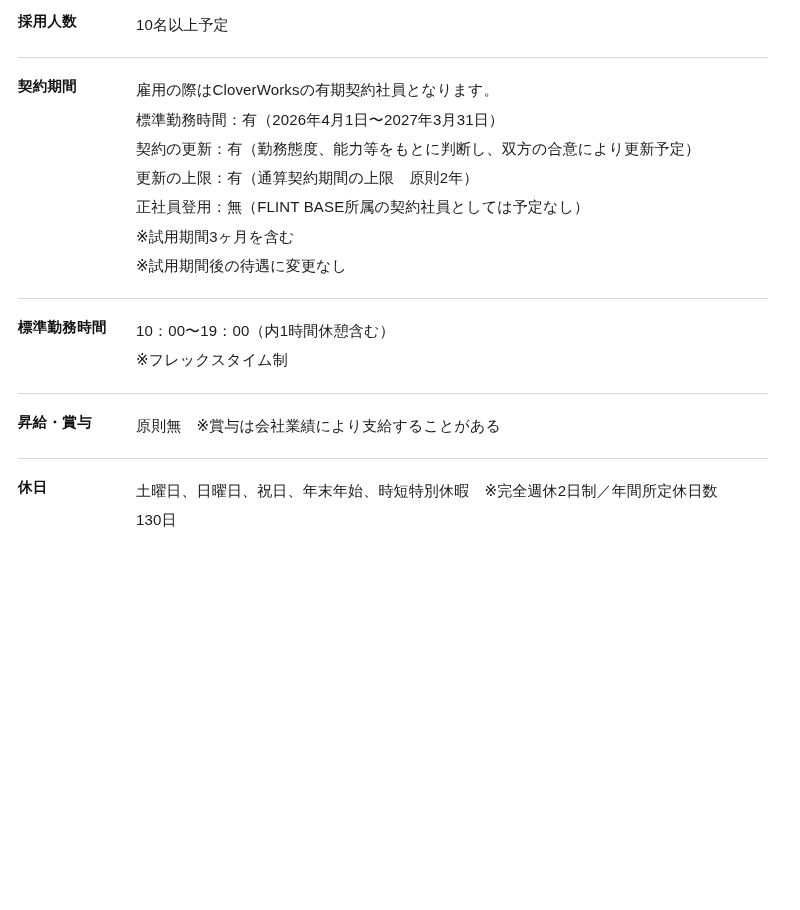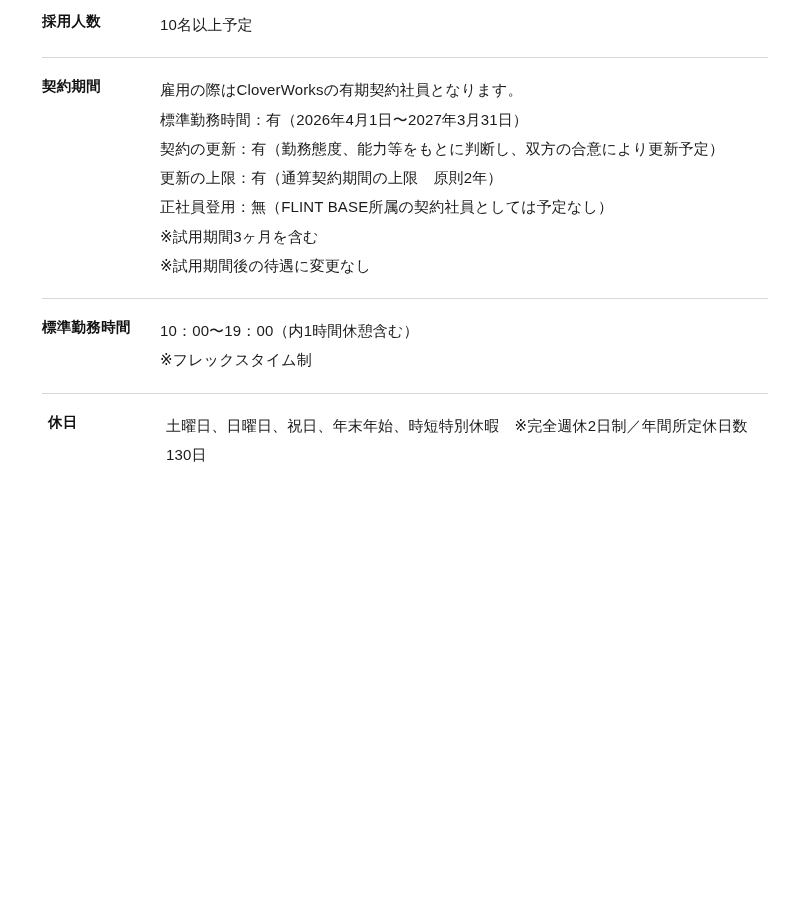--- a/index.html
+++ b/index.html
@@ -11,21 +11,21 @@
     width: 800px;
     height: 910px;
     font-family: "Liberation Sans", "DejaVu Sans", sans-serif;
     color: #1a1a1a;
     overflow: hidden;
   }
   .page {
     width: 792px;
     height: 910px;
     box-sizing: border-box;
-    padding: 0 24px 0 42px;
+    padding: 0 24px 0 18px;
     position: relative;
   }
   .spec-table {
     width: 100%;
     border-collapse: collapse;
   }
   .spec-row {
     vertical-align: top;
   }
   .spec-row > td {
@@ -58,21 +58,20 @@
     letter-spacing: 0.01em;
   }
   .value-line {
     white-space: pre-wrap;
   }
   .first-row .row-inner {
     padding-top: 10px;
   }
   .last-row .row-inner {
     padding-bottom: 0;
-    margin-left: 6px;
   }
 </style>
 </head>
 <body>
 
 <div class="page">
   <table class="spec-table">
     <tbody>
 
       <tr class="spec-row first-row">
@@ -111,20 +110,30 @@
             <div class="value-cell">
               <div class="value-line">10：00〜19：00（内1時間休憩含む）</div>
               <div class="value-line">※フレックスタイム制</div>
             </div>
           </div>
         </td>
       </tr>
 
 
 
+      <tr class="spec-row">
+        <td>
+          <div class="row-inner row-divider">
+            <div class="label-cell">昇給・賞与</div>
+            <div class="value-cell">
+              <div class="value-line">原則無　※賞与は会社業績により支給することがある</div>
+            </div>
+          </div>
+        </td>
+      </tr>
 
       <tr class="spec-row last-row">
         <td>
           <div class="row-inner">
             <div class="label-cell">休日</div>
             <div class="value-cell">
               <div class="value-line">土曜日、日曜日、祝日、年末年始、時短特別休暇　※完全週休2日制／年間所定休日数</div>
               <div class="value-line">130日</div>
             </div>
           </div>

